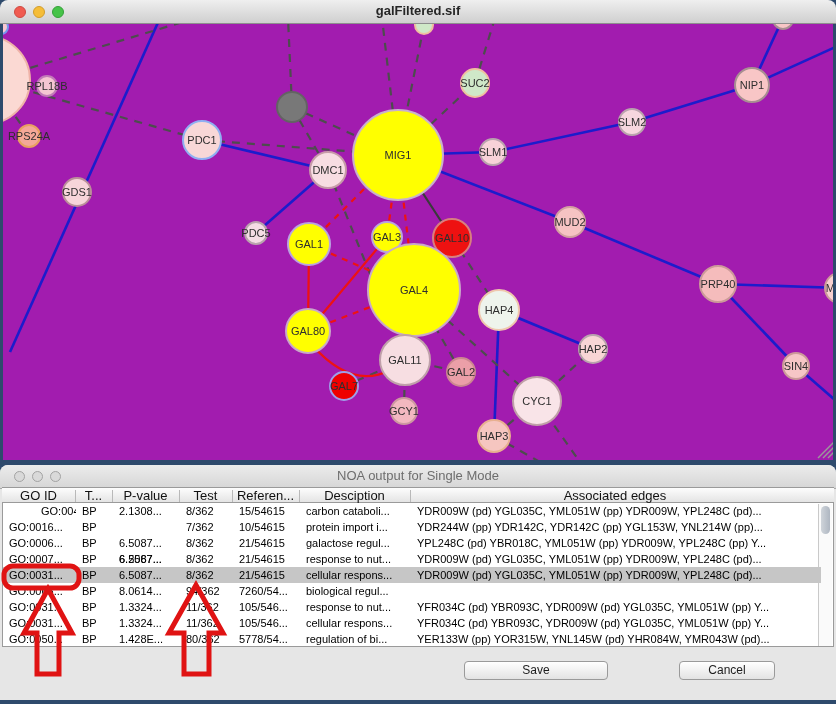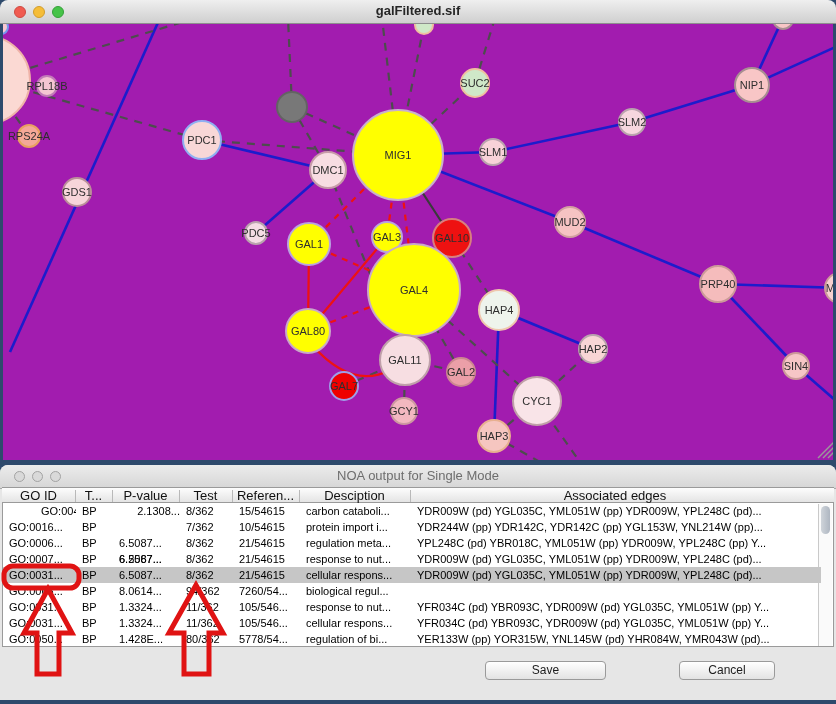--- a/index.html
+++ b/index.html
@@ -75,21 +75,21 @@
     position:absolute;left:2px;top:2px;width:9px;height:28px;
     background:linear-gradient(90deg,#cfd4da,#aeb6c1);border-radius:5px;
   }
   .dlg-footer{position:absolute;left:0;top:182px;width:836px;height:53px;}
   .btn{
     position:absolute;height:19px;box-sizing:border-box;
     background:linear-gradient(#ffffff,#e3e3e3);
     border:1px solid #9a9a9a;border-radius:4px;
     font-size:12px;color:#1c1c1c;text-align:center;line-height:17px;cursor:default;
   }
-  .btn-save{left:485px;top:14px;width:121px;}
+  .btn-save{left:464px;top:14px;width:144px;}
   .btn-cancel{left:679px;top:14px;width:96px;}
   
   .overlay{position:absolute;left:0;top:0;pointer-events:none;}
 </style>
 </head>
 <body>
 
 <div class="net-window">
   <div class="titlebar">
     <span class="tl tl1" id="tl-close" style="background: rgb(240, 91, 80); border: 1px solid rgb(207, 74, 66);"></span>
@@ -236,42 +236,42 @@
       <div class="hsep" style="left: 408px;"></div>
       <div class="hcell" style="left: 408px; width: 410px;">Associated edges</div>
     </div>
   <div class="tbl-body" id="tbl-body">
     <div class="vscroll">
       <div class="vthumb"></div>
     </div>
   <div class="trow" style="top: 0px;">
         <div class="tcell" style="left: 0px; width: 73px; padding-left: 38px;">GO:0045...</div>
         <div class="tcell" style="left: 73px; width: 37px;">BP</div>
-        <div class="tcell" style="left: 110px; width: 67px; text-align: right;">2.1308...</div>
+        <div class="tcell" style="left: 110px; width: 67px;">2.1308...</div>
         <div class="tcell" style="left: 177px; width: 53px;">8/362</div>
         <div class="tcell" style="left: 230px; width: 67px;">15/54615</div>
         <div class="tcell" style="left: 297px; width: 111px;">carbon cataboli...</div>
         <div class="tcell" style="left: 408px; width: 410px;">YDR009W (pd) YGL035C, YML051W (pp) YDR009W, YPL248C (pd)...</div>
       </div>
       <div class="trow" style="top: 16px;">
         <div class="tcell" style="left: 0px; width: 73px;">GO:0016...</div>
         <div class="tcell" style="left: 73px; width: 37px;">BP</div>
         <div class="tcell" style="left: 110px; width: 67px; margin-top: 32px;">6.2567...</div>
         <div class="tcell" style="left: 177px; width: 53px;">7/362</div>
         <div class="tcell" style="left: 230px; width: 67px;">10/54615</div>
         <div class="tcell" style="left: 297px; width: 111px;">protein import i...</div>
         <div class="tcell" style="left: 408px; width: 410px;">YDR244W (pp) YDR142C, YDR142C (pp) YGL153W, YNL214W (pp)...</div>
       </div>
       <div class="trow" style="top: 32px;">
         <div class="tcell" style="left: 0px; width: 73px;">GO:0006...</div>
         <div class="tcell" style="left: 73px; width: 37px;">BP</div>
         <div class="tcell" style="left: 110px; width: 67px;">6.5087...</div>
         <div class="tcell" style="left: 177px; width: 53px;">8/362</div>
         <div class="tcell" style="left: 230px; width: 67px;">21/54615</div>
-        <div class="tcell" style="left: 297px; width: 111px;">regulation meta...</div>
+        <div class="tcell" style="left: 297px; width: 111px;">galactose regul...</div>
         <div class="tcell" style="left: 408px; width: 410px;">YPL248C (pd) YBR018C, YML051W (pp) YDR009W, YPL248C (pp) Y...</div>
       </div>
       <div class="trow" style="top: 48px;">
         <div class="tcell" style="left: 0px; width: 73px;">GO:0007...</div>
         <div class="tcell" style="left: 73px; width: 37px;">BP</div>
         <div class="tcell" style="left: 110px; width: 67px;">6.5087...</div>
         <div class="tcell" style="left: 177px; width: 53px;">8/362</div>
         <div class="tcell" style="left: 230px; width: 67px;">21/54615</div>
         <div class="tcell" style="left: 297px; width: 111px;">response to nut...</div>
         <div class="tcell" style="left: 408px; width: 410px;">YDR009W (pd) YGL035C, YML051W (pp) YDR009W, YPL248C (pd)...</div>

